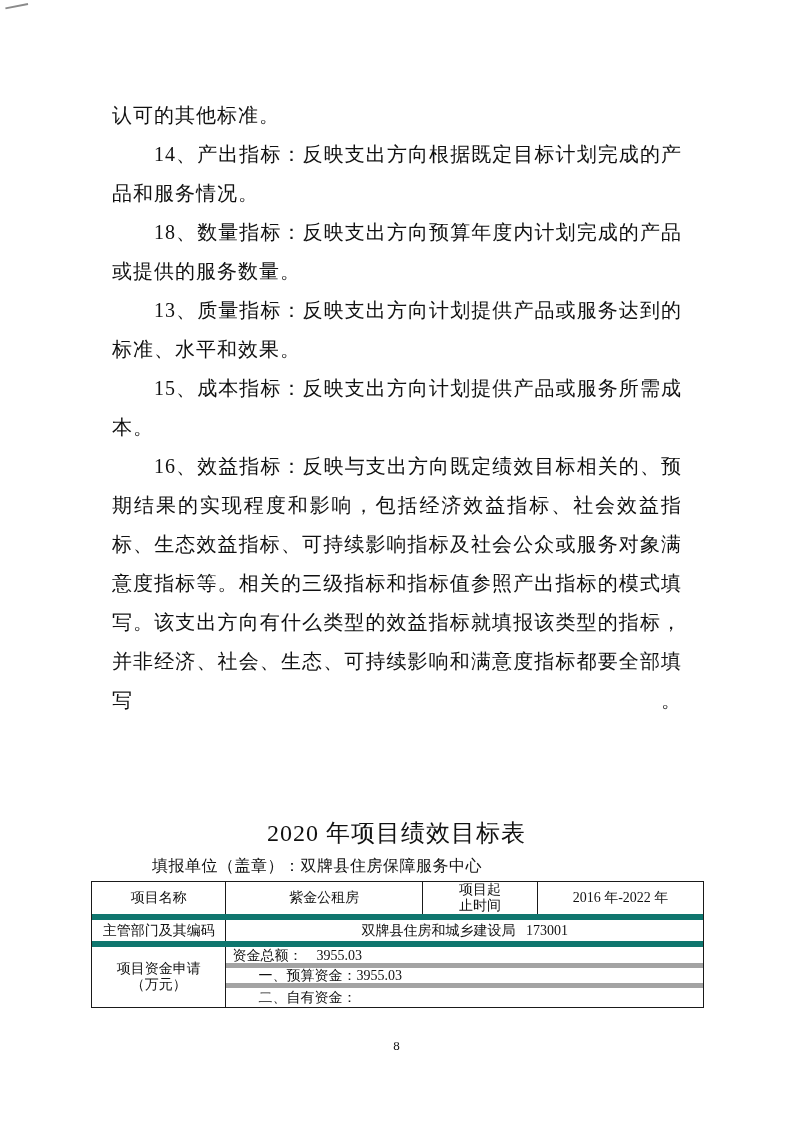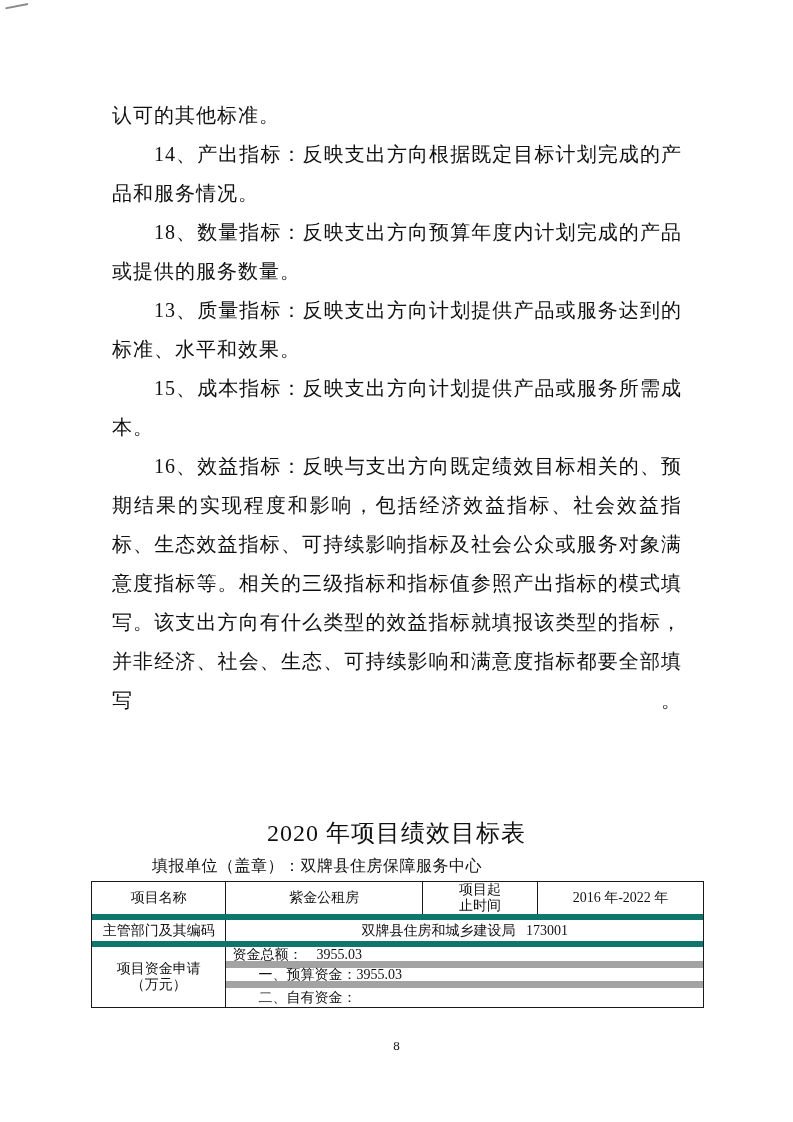--- a/index.html
+++ b/index.html
@@ -83,21 +83,21 @@
   .wC4{width:18.2%;}
   .wC5{width:13.9%;}
   .wC6{flex:1;}
   .subcol{
     flex:1;
     display:flex;
     flex-direction:column;
   }
   .subrow{
     box-sizing:border-box;
-    border-bottom:7px solid #a3a3a3;
+    border-bottom:5px solid #a3a3a3;
     display:flex;
     align-items:center;
     justify-content:flex-start;
     white-space:pre-wrap;
     line-height:15px;
     padding-left:6px;
   }
   .subrow:last-child{border-bottom:none;}
   .sub1{height:21px;}
   .sub2{height:20px;}

